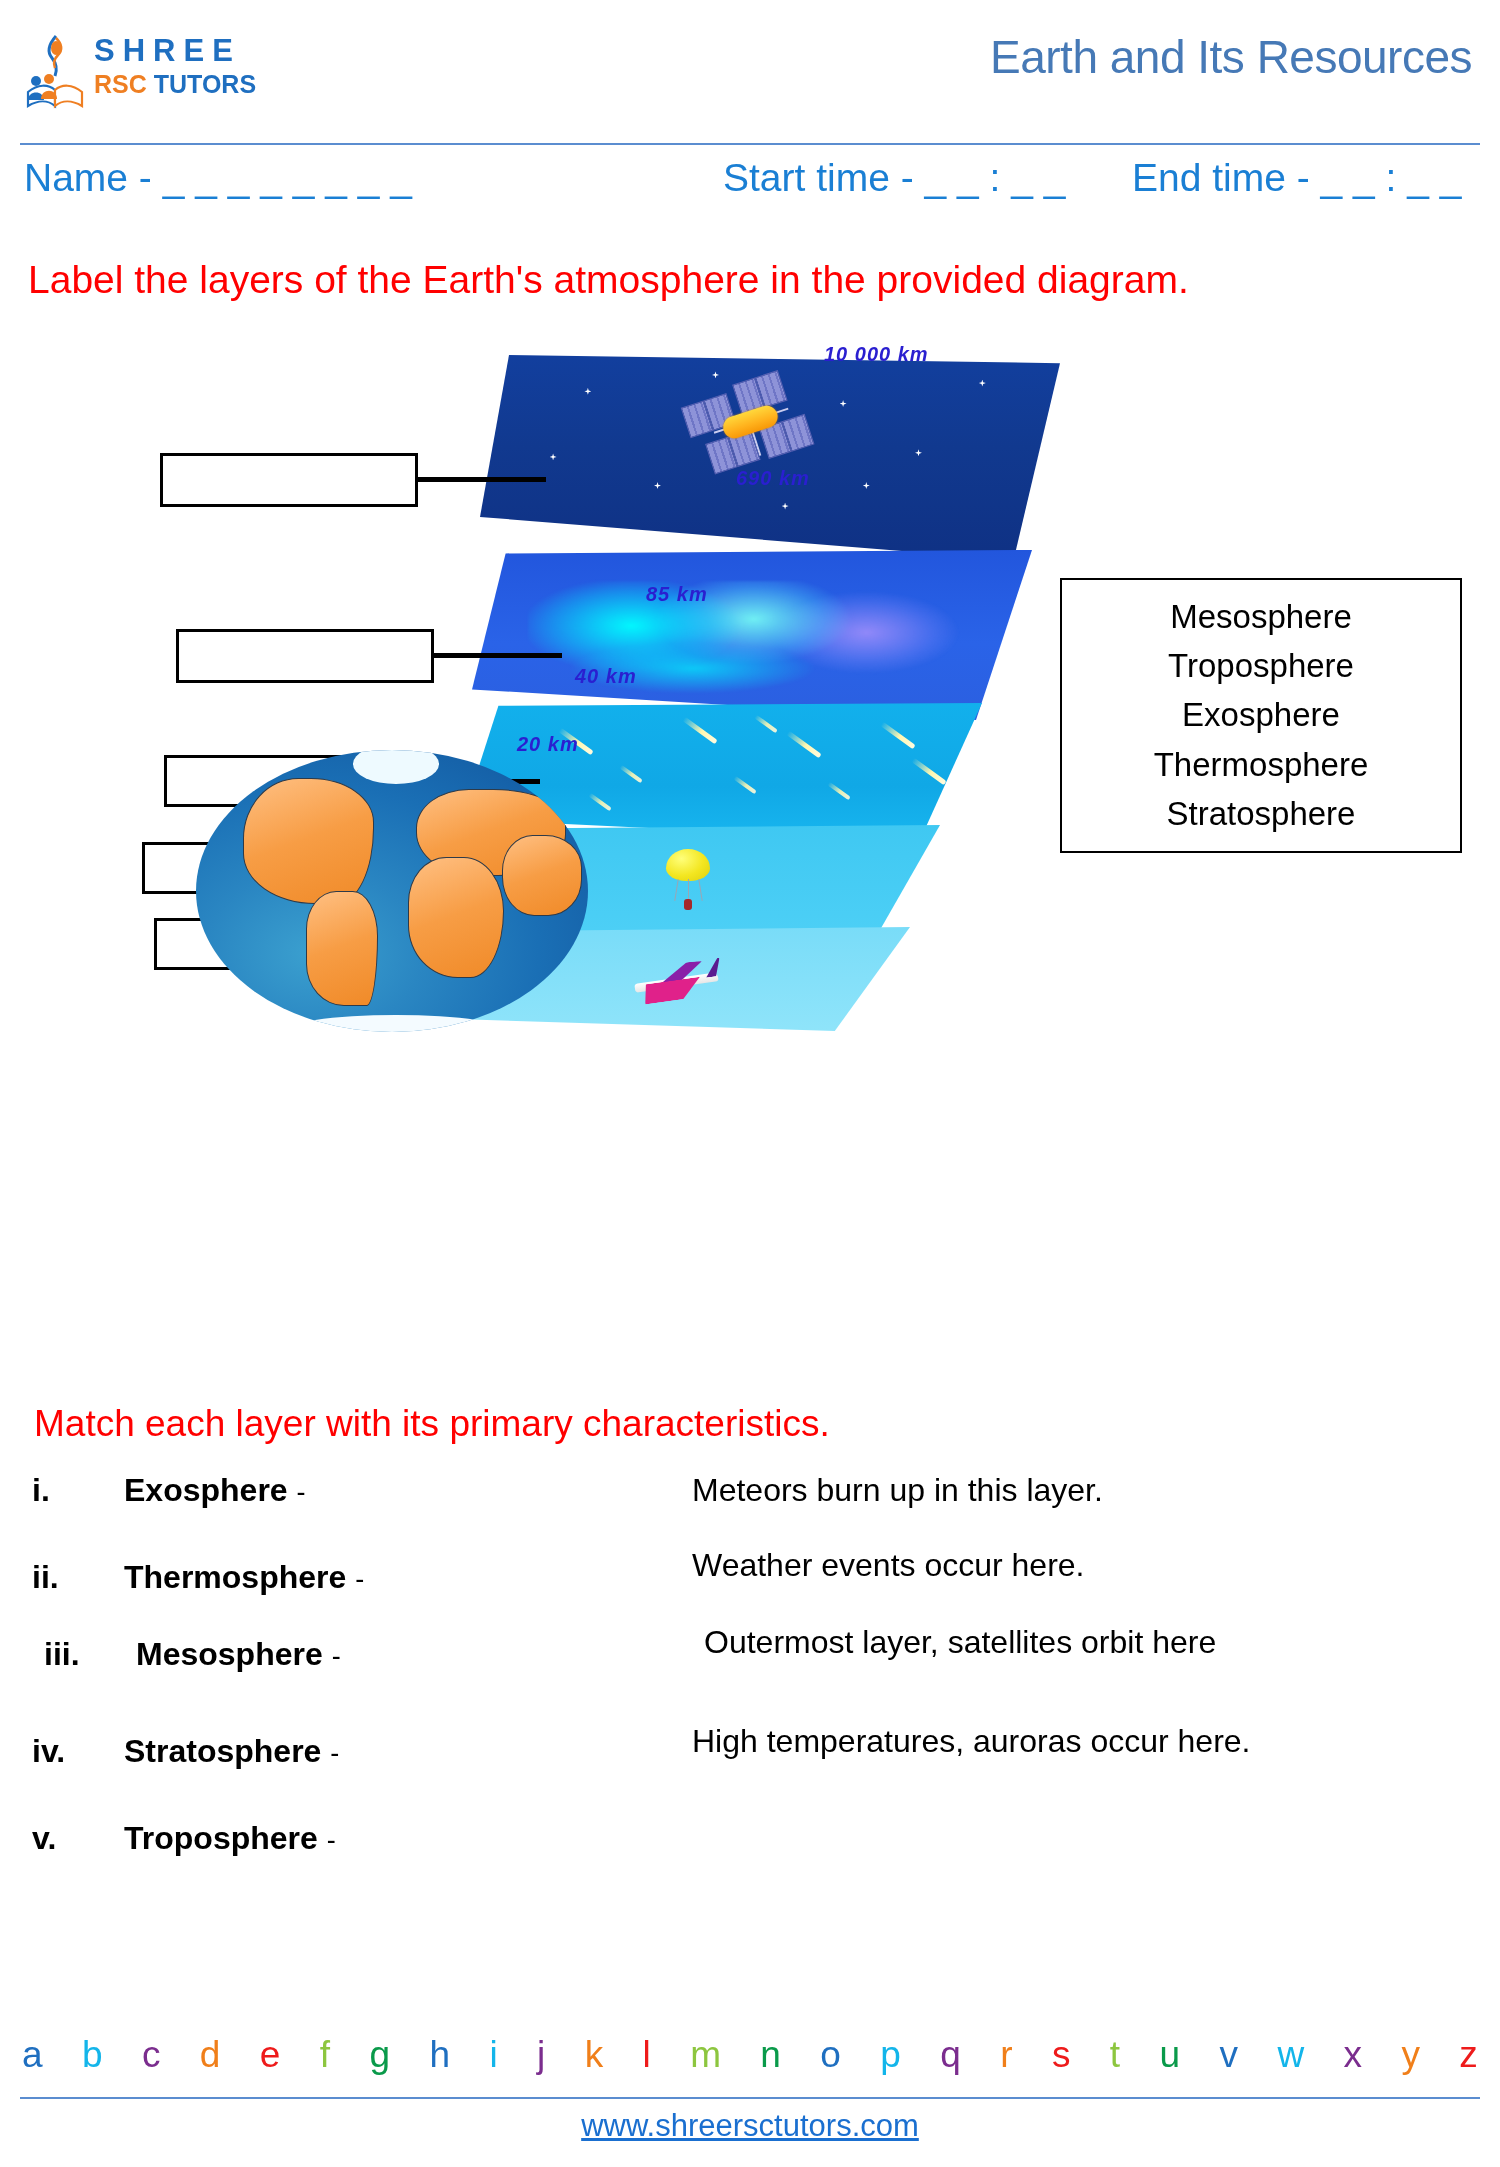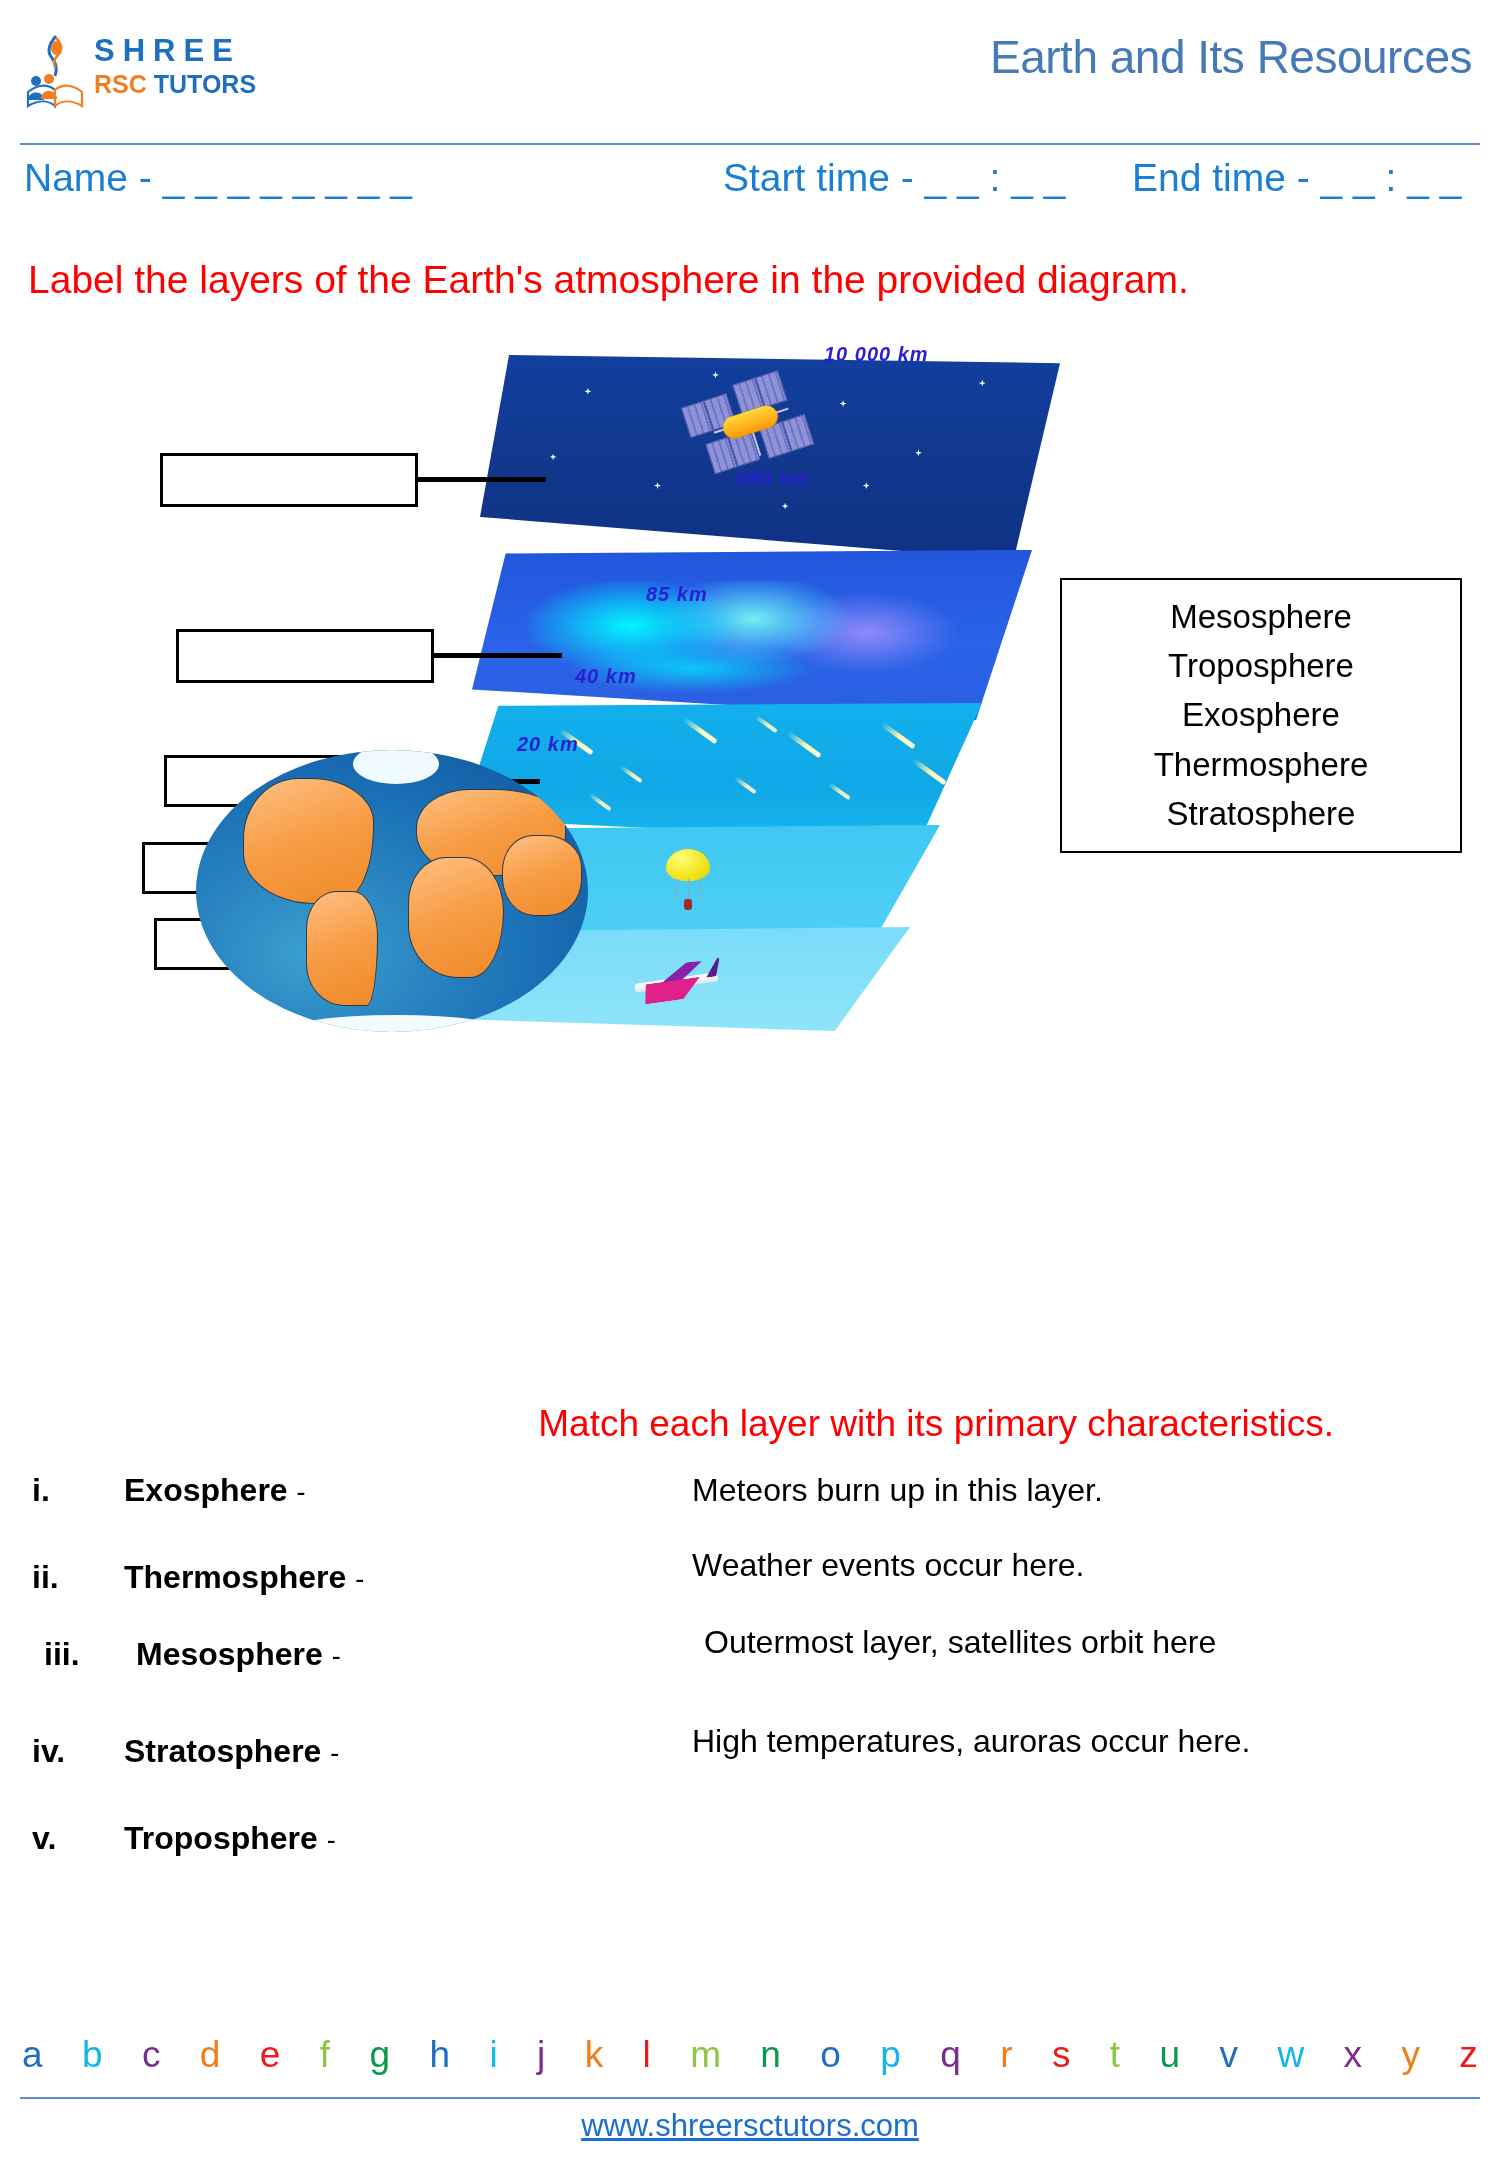--- a/index.html
+++ b/index.html
@@ -171,21 +171,20 @@
   .wordbank{height:275px;}
   .wb-list{position:absolute; inset:0; display:flex; flex-direction:column;
      justify-content:space-around; align-items:center; padding:14px 0;}
   .wb-item{font-size:33px; color:#000; font-family:"Liberation Sans", sans-serif; line-height:40px;}
 
   
   .q2-text{
     position:absolute; left:34px; top:1400px; width:1300px;
     color:#ff0000; font-size:37px; line-height:48px;
     font-family:"Liberation Sans", sans-serif;
-    text-align:right;
   }
   .match{position:absolute; left:0px; top:1472px; width:1500px; height:540px;}
   .mrow{position:absolute; left:0; width:1500px; height:88px;}
   .m-num{position:absolute; left:32px; width:80px; font-size:32px; font-weight:bold; color:#000;}
   .m-term{position:absolute; left:124px; font-size:32px; font-weight:bold; color:#000; white-space:nowrap;}
   .m-dash{font-weight:normal; font-size:27px;}
   .m-desc{position:absolute; left:692px; font-size:32px; color:#000; white-space:nowrap;}
 
   
   .alpha{

